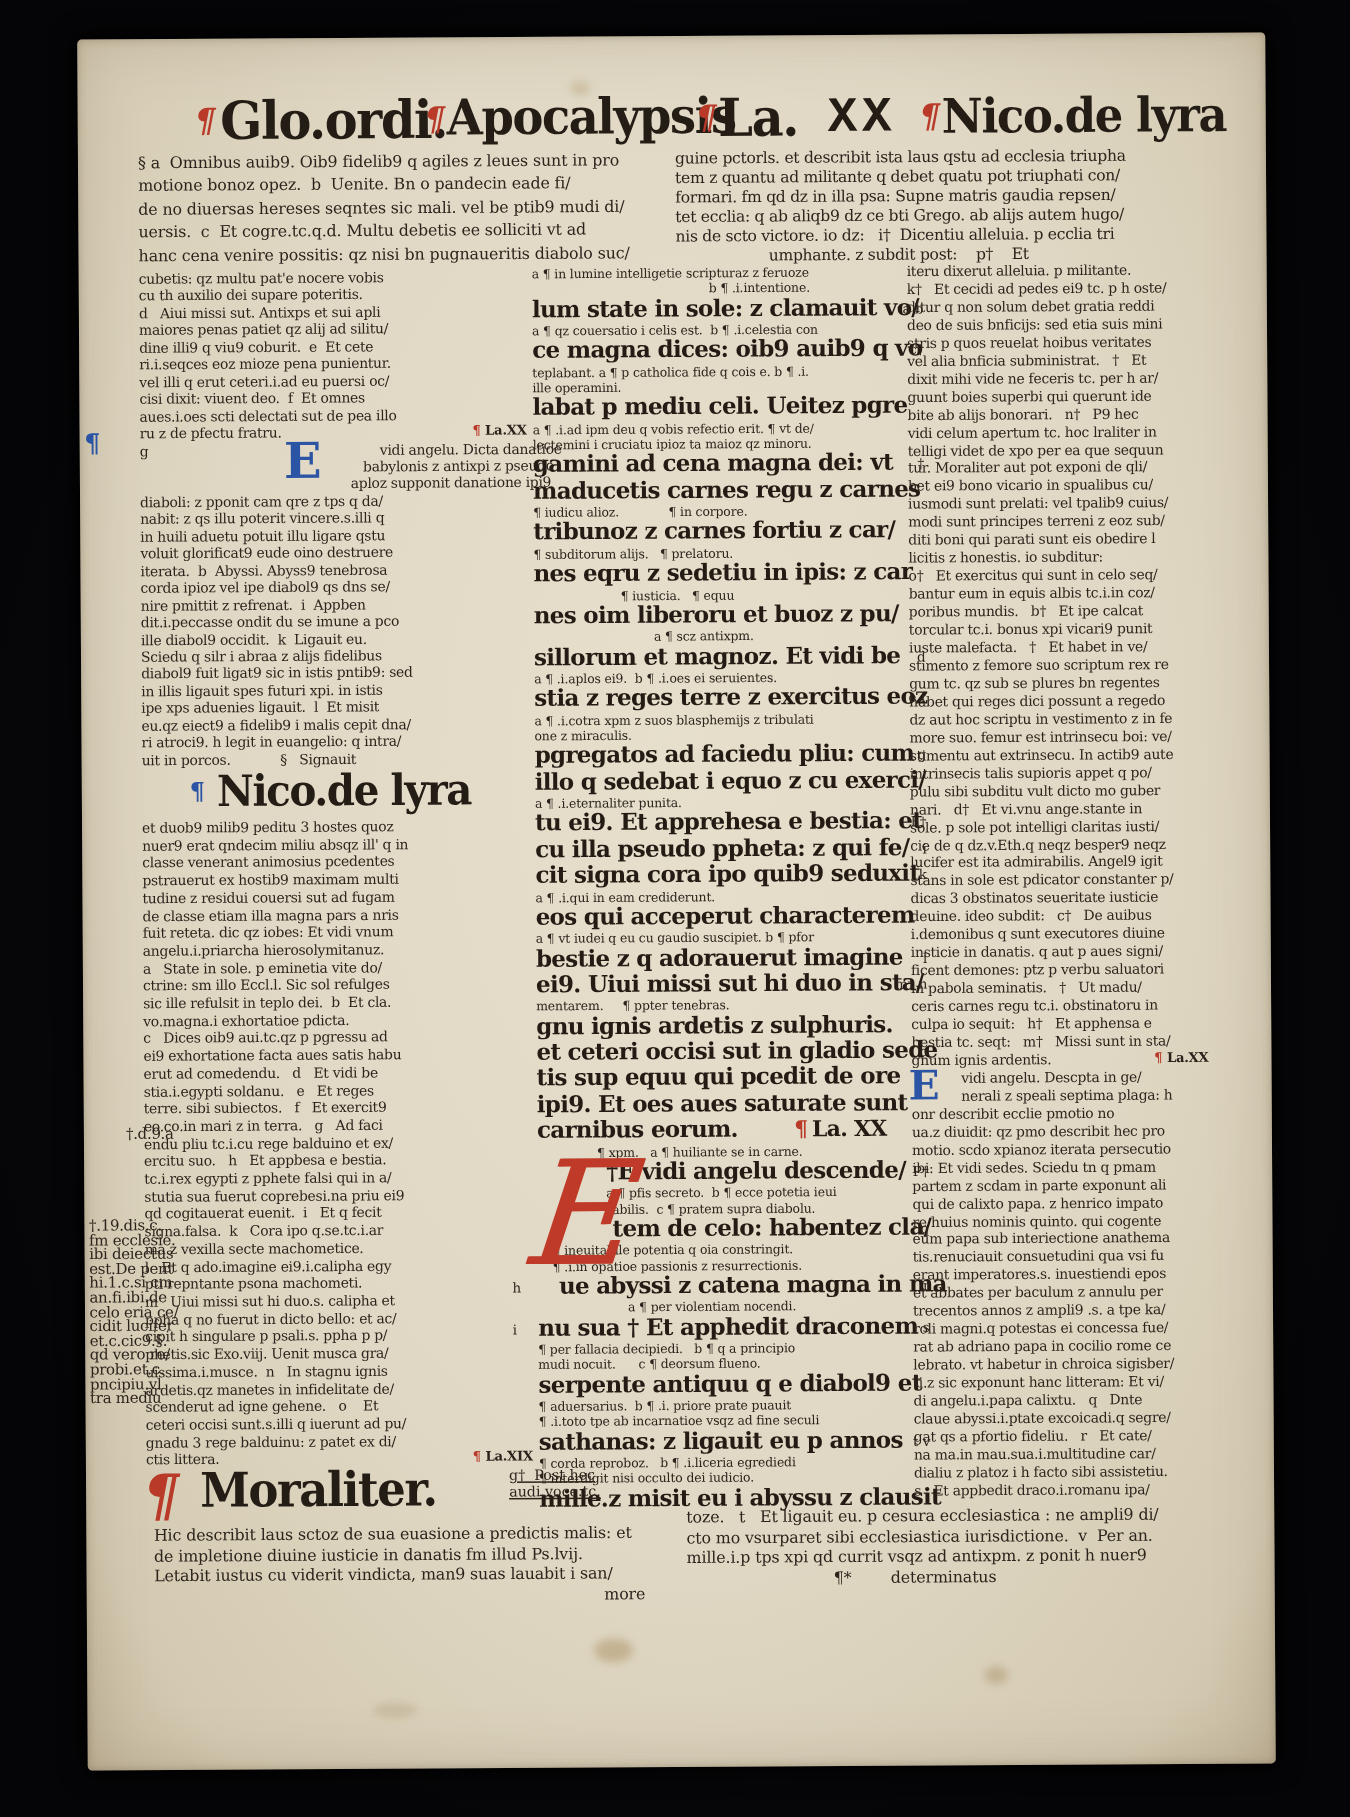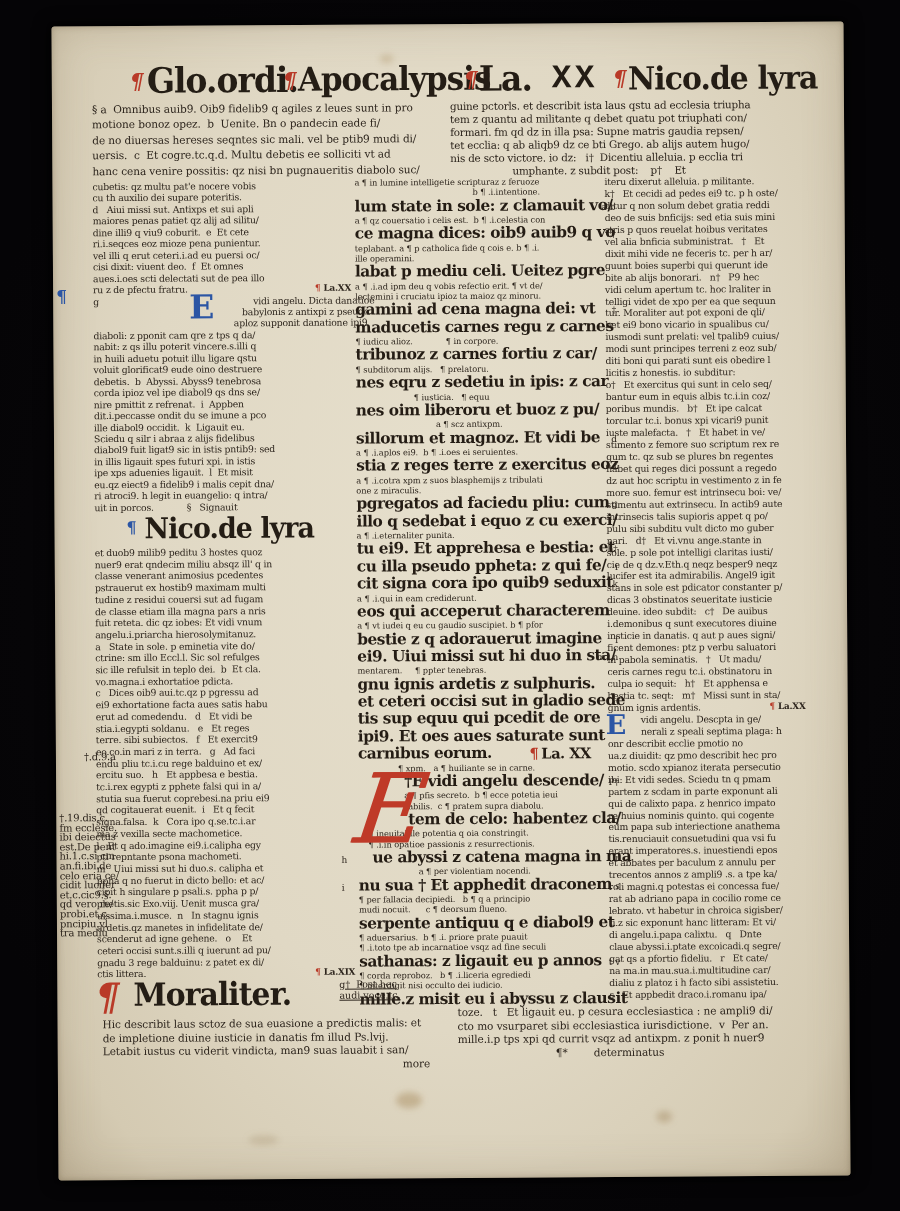--- a/index.html
+++ b/index.html
@@ -85,21 +85,21 @@
         <div class="ln"><span>cisi dixit: viuent deo.  f  Et omnes</span></div>
         <div class="ln"><span>aues.i.oes scti delectati sut de pea illo</span></div>
         <div class="ln"><span>ru z de pfectu fratru.</span><span class="tail">La.XX</span></div>
         <div class="ln"><span>g                                                        vidi angelu. Dicta danatioe</span></div>
         <div class="ln"><span>                                                      babylonis z antixpi z pseudo</span></div>
         <div class="ln"><span>                                                   aploz supponit danatione ipi9</span></div>
         <div class="ln"><span>diaboli: z pponit cam qre z tps q da/</span></div>
         <div class="ln"><span>nabit: z qs illu poterit vincere.s.illi q</span></div>
         <div class="ln"><span>in huili aduetu potuit illu ligare qstu</span></div>
         <div class="ln"><span>voluit glorificat9 eude oino destruere</span></div>
-        <div class="ln"><span>debetis.  b  Abyssi. Abyss9 tenebrosa</span></div>
+        <div class="ln"><span>iterata.  b  Abyssi. Abyss9 tenebrosa</span></div>
         <div class="ln"><span>corda ipioz vel ipe diabol9 qs dns se/</span></div>
         <div class="ln"><span>nire pmittit z refrenat.  i  Appben</span></div>
         <div class="ln"><span>dit.i.peccasse ondit du se imune a pco</span></div>
         <div class="ln"><span>ille diabol9 occidit.  k  Ligauit eu.</span></div>
         <div class="ln"><span>Sciedu q silr i abraa z alijs fidelibus</span></div>
         <div class="ln"><span>diabol9 fuit ligat9 sic in istis pntib9: sed</span></div>
         <div class="ln"><span>in illis ligauit spes futuri xpi. in istis</span></div>
         <div class="ln"><span>ipe xps aduenies ligauit.  l  Et misit</span></div>
         <div class="ln"><span>eu.qz eiect9 a fidelib9 i malis cepit dna/</span></div>
         <div class="ln"><span>ri atroci9. h legit in euangelio: q intra/</span></div>

